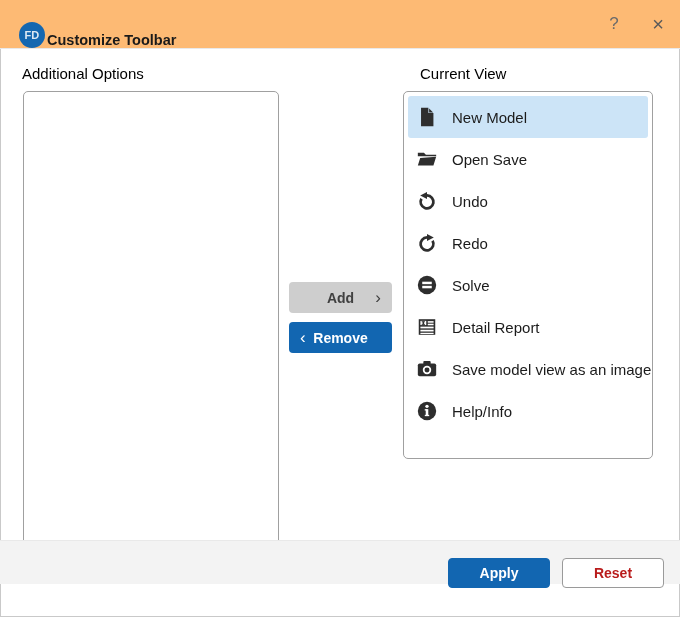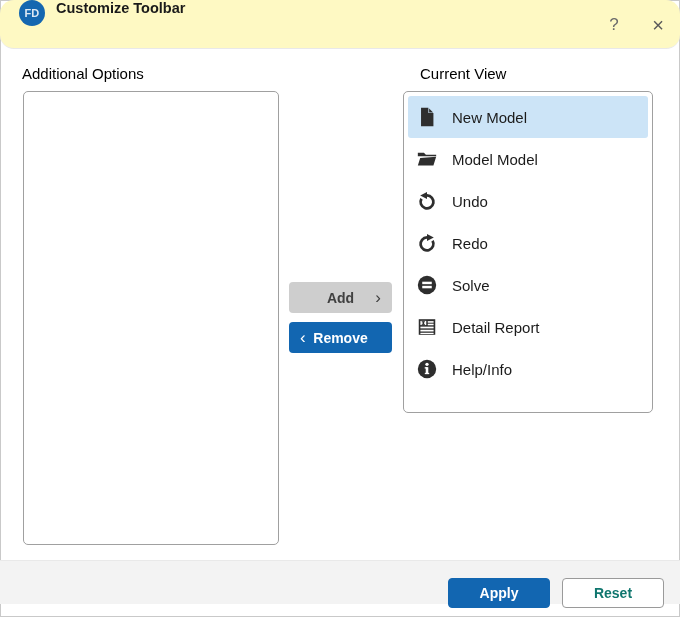--- a/index.html
+++ b/index.html
@@ -1,56 +1,56 @@
 <!DOCTYPE html>
 <html><head>
 <meta charset="utf-8">
 <style>
   html,body{margin:0;padding:0;}
   body{font-family:"Liberation Sans","DejaVu Sans",sans-serif;background:#ddd;}
   .window{position:relative;width:680px;height:617px;background:#ffffff;overflow:hidden;
           box-shadow:inset 0 0 0 1px #c9c9c9;}
   
-  .titlebar{position:absolute;left:0;top:0;width:680px;height:49px;background:#fef9c3;
-            border-bottom:1px solid #e9e9e9;box-sizing:border-box;display:flex;align-items:flex-start;border-radius:14px;}
+  .titlebar{position:absolute;left:0;top:0;width:680px;height:49px;background:#fdba74;
+            border-bottom:1px solid #e9e9e9;box-sizing:border-box;display:flex;align-items:flex-end;}
   .app-icon{width:26px;height:26px;border-radius:50%;background:#1467b0;color:rgba(255,255,255,0.85);
             font-size:11px;font-weight:bold;display:flex;align-items:center;justify-content:center;
             margin-left:19px;letter-spacing:0.2px;}
-  .win-title{margin-left:11px;font-size:14.5px;font-weight:600;color:#1a1a1a;}
+  .win-title{margin-left:2px;font-size:14.5px;font-weight:600;color:#1a1a1a;}
   .title-controls{margin-left:auto;display:flex;align-items:center;}
   .tbtn{width:44px;height:49px;display:flex;align-items:center;justify-content:center;
         background:transparent;border:none;cursor:default;}
   .help-glyph{font-size:17px;color:#6b6b6b;}
   .close-glyph{font-size:20px;color:#5a5a5a;line-height:1;}
   
   .sec-label{position:absolute;font-size:15px;font-weight:400;color:#000;}
   .lbl-left{left:22px;top:65px;}
   .lbl-right{left:420px;top:65px;}
   
   .listbox{position:absolute;background:#fff;border:1px solid #a0a0a0;border-radius:5px;box-sizing:border-box;}
   .box-left{left:23px;top:91px;width:256px;height:454px;}
-  .box-right{left:403px;top:91px;width:250px;height:322px;padding:4px;}
+  .box-right{left:403px;top:91px;width:250px;height:368px;padding:4px;}
   .row{display:flex;align-items:center;height:42px;border-radius:3px;padding:0 0 0 8px;box-sizing:border-box;}
   .row.selected{background:#cce4f7;}
   .row .ic{width:22px;height:22px;flex:0 0 22px;display:flex;align-items:center;justify-content:center;}
   .row .lbl{margin-left:14px;font-size:15px;color:#1b1b1b;white-space:nowrap;}
   
   .midbtn{position:absolute;width:103px;height:31px;border-radius:4px;border:none;
           font-family:inherit;font-size:14px;font-weight:600;display:flex;align-items:center;}
   .btn-add{left:289px;top:282px;background:#cecece;color:#404040;justify-content:center;}
   .btn-add .chev{position:absolute;right:11px;font-size:17px;font-weight:400;}
   .btn-remove{left:289px;top:322px;background:#1266b1;color:#fff;justify-content:center;}
   .btn-remove .chev{position:absolute;left:11px;font-size:17px;font-weight:400;}
   
-  .footer{position:absolute;left:0;top:560px;width:680px;height:44px;background:#f3f3f3;
+  .footer{position:absolute;left:0;top:540px;width:680px;height:44px;background:#f3f3f3;
           border-top:1px solid #e9e9e9;box-sizing:border-box;}
   .fbtn{position:absolute;top:17px;width:102px;height:30px;border-radius:4px;font-family:inherit;
         font-size:14px;font-weight:600;display:flex;align-items:center;justify-content:center;box-sizing:border-box;}
   .btn-apply{left:448px;background:#1266b1;color:#fff;border:1px solid #1266b1;}
-  .btn-reset{left:562px;background:#fff;color:#0f766e;border:1px solid #9a9a9a;}
+  .btn-reset{left:562px;background:#fff;color:#b91c1c;border:1px solid #9a9a9a;}
   svg{display:block;}
 </style>
 </head>
 <body>
 
 <div class="window">
 
   <div class="titlebar">
     <div class="app-icon">FD</div>
     <div class="win-title">Customize Toolbar</div>
@@ -90,21 +90,21 @@
       <span class="lbl">New Model</span>
     </div>
 
     <div class="row">
       <span class="ic">
         <svg width="22" height="22" viewBox="0 0 24 24">
           <path d="M2 5.2 h6.6 l2.2 2.2 h11.2 v1.6 H2 Z" fill="#2e2e2e"></path>
           <path d="M4.6 10.8 L22 9.6 L19 19 H2 Z" fill="#2e2e2e"></path>
         </svg>
       </span>
-      <span class="lbl">Model Model</span>
+      <span class="lbl">Open Save</span>
     </div>
 
 
 
     <div class="row">
       <span class="ic">
         <svg width="22" height="22" viewBox="0 0 24 24">
           <path d="M12 6 A 7 7 0 1 1 5.95 9.5" fill="none" stroke="#2e2e2e" stroke-width="3"></path>
           <polygon points="12,2.2 12,9.8 4.6,6" fill="#2e2e2e"></polygon>
         </svg>
@@ -144,20 +144,31 @@
           <rect x="12.8" y="5.6" width="6.4" height="1.7" fill="#fff"></rect>
           <rect x="12.8" y="8.4" width="6.4" height="1.7" fill="#fff"></rect>
           <rect x="4.8" y="11.6" width="14.4" height="1.9" fill="#fff"></rect>
           <rect x="4.8" y="15" width="14.4" height="1.9" fill="#fff"></rect>
           <rect x="4.8" y="18.3" width="14.4" height="1.4" fill="#fff"></rect>
         </svg>
       </span>
       <span class="lbl">Detail Report</span>
     </div>
 
+    <div class="row">
+      <span class="ic">
+        <svg width="22" height="22" viewBox="0 0 24 24">
+          <rect x="8" y="3.4" width="8" height="4" rx="1" fill="#2e2e2e"></rect>
+          <rect x="2" y="6" width="20" height="14" rx="2" fill="#2e2e2e"></rect>
+          <circle cx="12" cy="13" r="4.6" fill="#fff"></circle>
+          <circle cx="12" cy="13" r="2.7" fill="#2e2e2e"></circle>
+        </svg>
+      </span>
+      <span class="lbl">Save model view as an image</span>
+    </div>
 
     <div class="row">
       <span class="ic">
         <svg width="22" height="22" viewBox="0 0 24 24">
           <circle cx="12" cy="12" r="10" fill="#2e2e2e"></circle>
           <circle cx="12" cy="6.9" r="1.8" fill="#fff"></circle>
           <rect x="10.6" y="10" width="2.8" height="7.5" fill="#fff"></rect>
           <rect x="9.5" y="10" width="2.8" height="1.5" fill="#fff"></rect>
           <rect x="9.6" y="16.2" width="4.8" height="1.4" fill="#fff"></rect>
         </svg>

